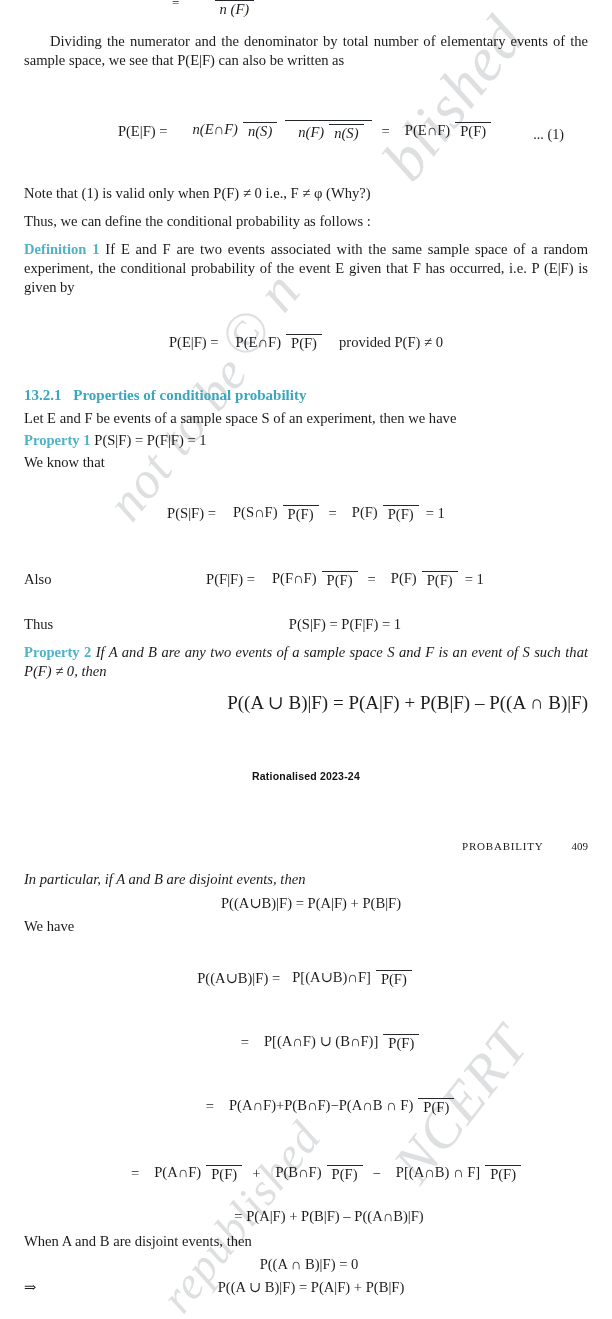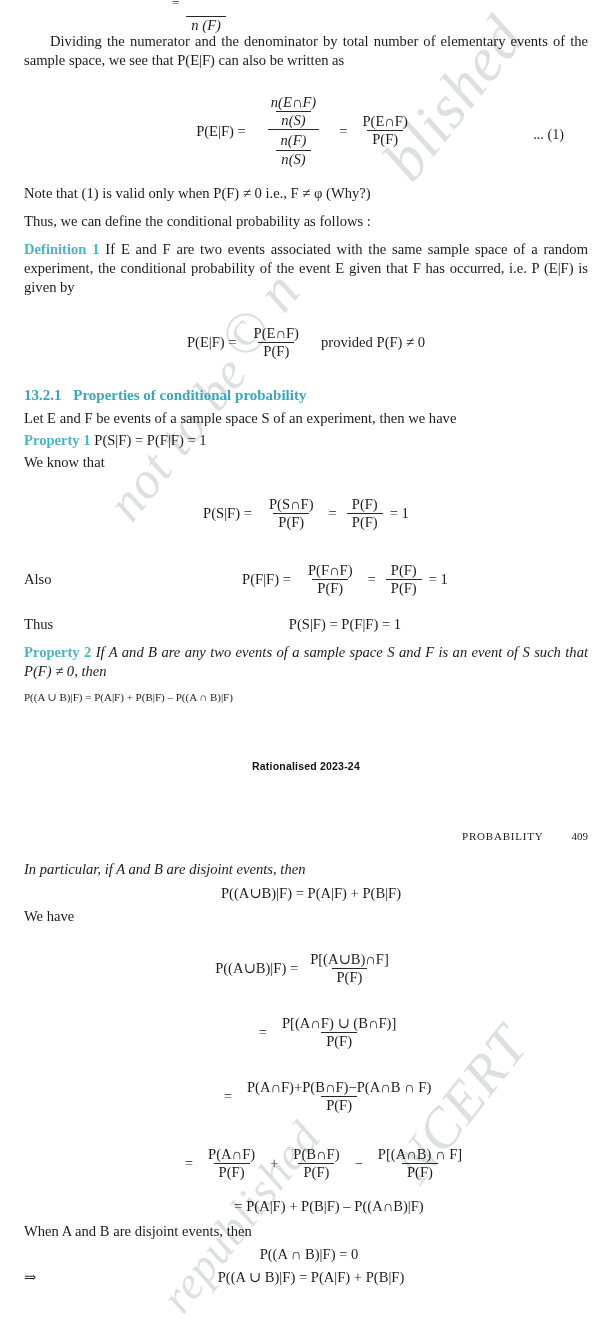--- a/index.html
+++ b/index.html
@@ -73,21 +73,21 @@
     font-size: 14.6px;
     line-height: 1.15;
     display: flex;
     align-items: center;
     justify-content: center;
     gap: 4px;
     white-space: nowrap;
   }
   .frac {
     display: inline-flex;
-    flex-direction: column;
+    flex-direction: row;
     align-items: center;
     vertical-align: middle;
     margin: 0 3px;
     line-height: 1.06;
   }
   .frac > .num { padding: 0 5px 1px 5px; }
   .frac > .den { padding: 1px 5px 0 5px; border-top: 1.3px solid #23262a; }
   .it { font-style: italic; }
   .op { padding: 0 3px; }
 
@@ -247,21 +247,21 @@
       <div class="row" style="margin-top:10px;">
         <span class="lbl">Thus</span>
         <span style="flex:1; text-align:center; margin-left:-40px;">P(S|F) = P(F|F) = 1</span>
       </div>
 
       <p class="body-text" style="margin:10px 0 0 0;">
         <span class="teal">Property 2</span>
         <span class="it">If A and B are any two events of a sample space S and F is an event of S such that P(F) ≠ 0, then</span>
       </p>
 
-      <div style="text-align:left; margin-top:10px; font-size:11px;">P((A ∪ B)|F) = P(A|F) + P(B|F) – P((A ∩ B)|F)</div>
+      <div style="text-align:right; margin-top:10px; font-size:19px;">P((A ∪ B)|F) = P(A|F) + P(B|F) – P((A ∩ B)|F)</div>
 
       <div class="footer-note" style="margin-top:56px;">Rationalised 2023-24</div>
     </div>
 
     <div style="height:58px;"></div>
 
     <div class="sheet">
 
       <div class="run-head-page" style="padding-right:0;text-align:right;">
         <span>PROBABILITY</span>

